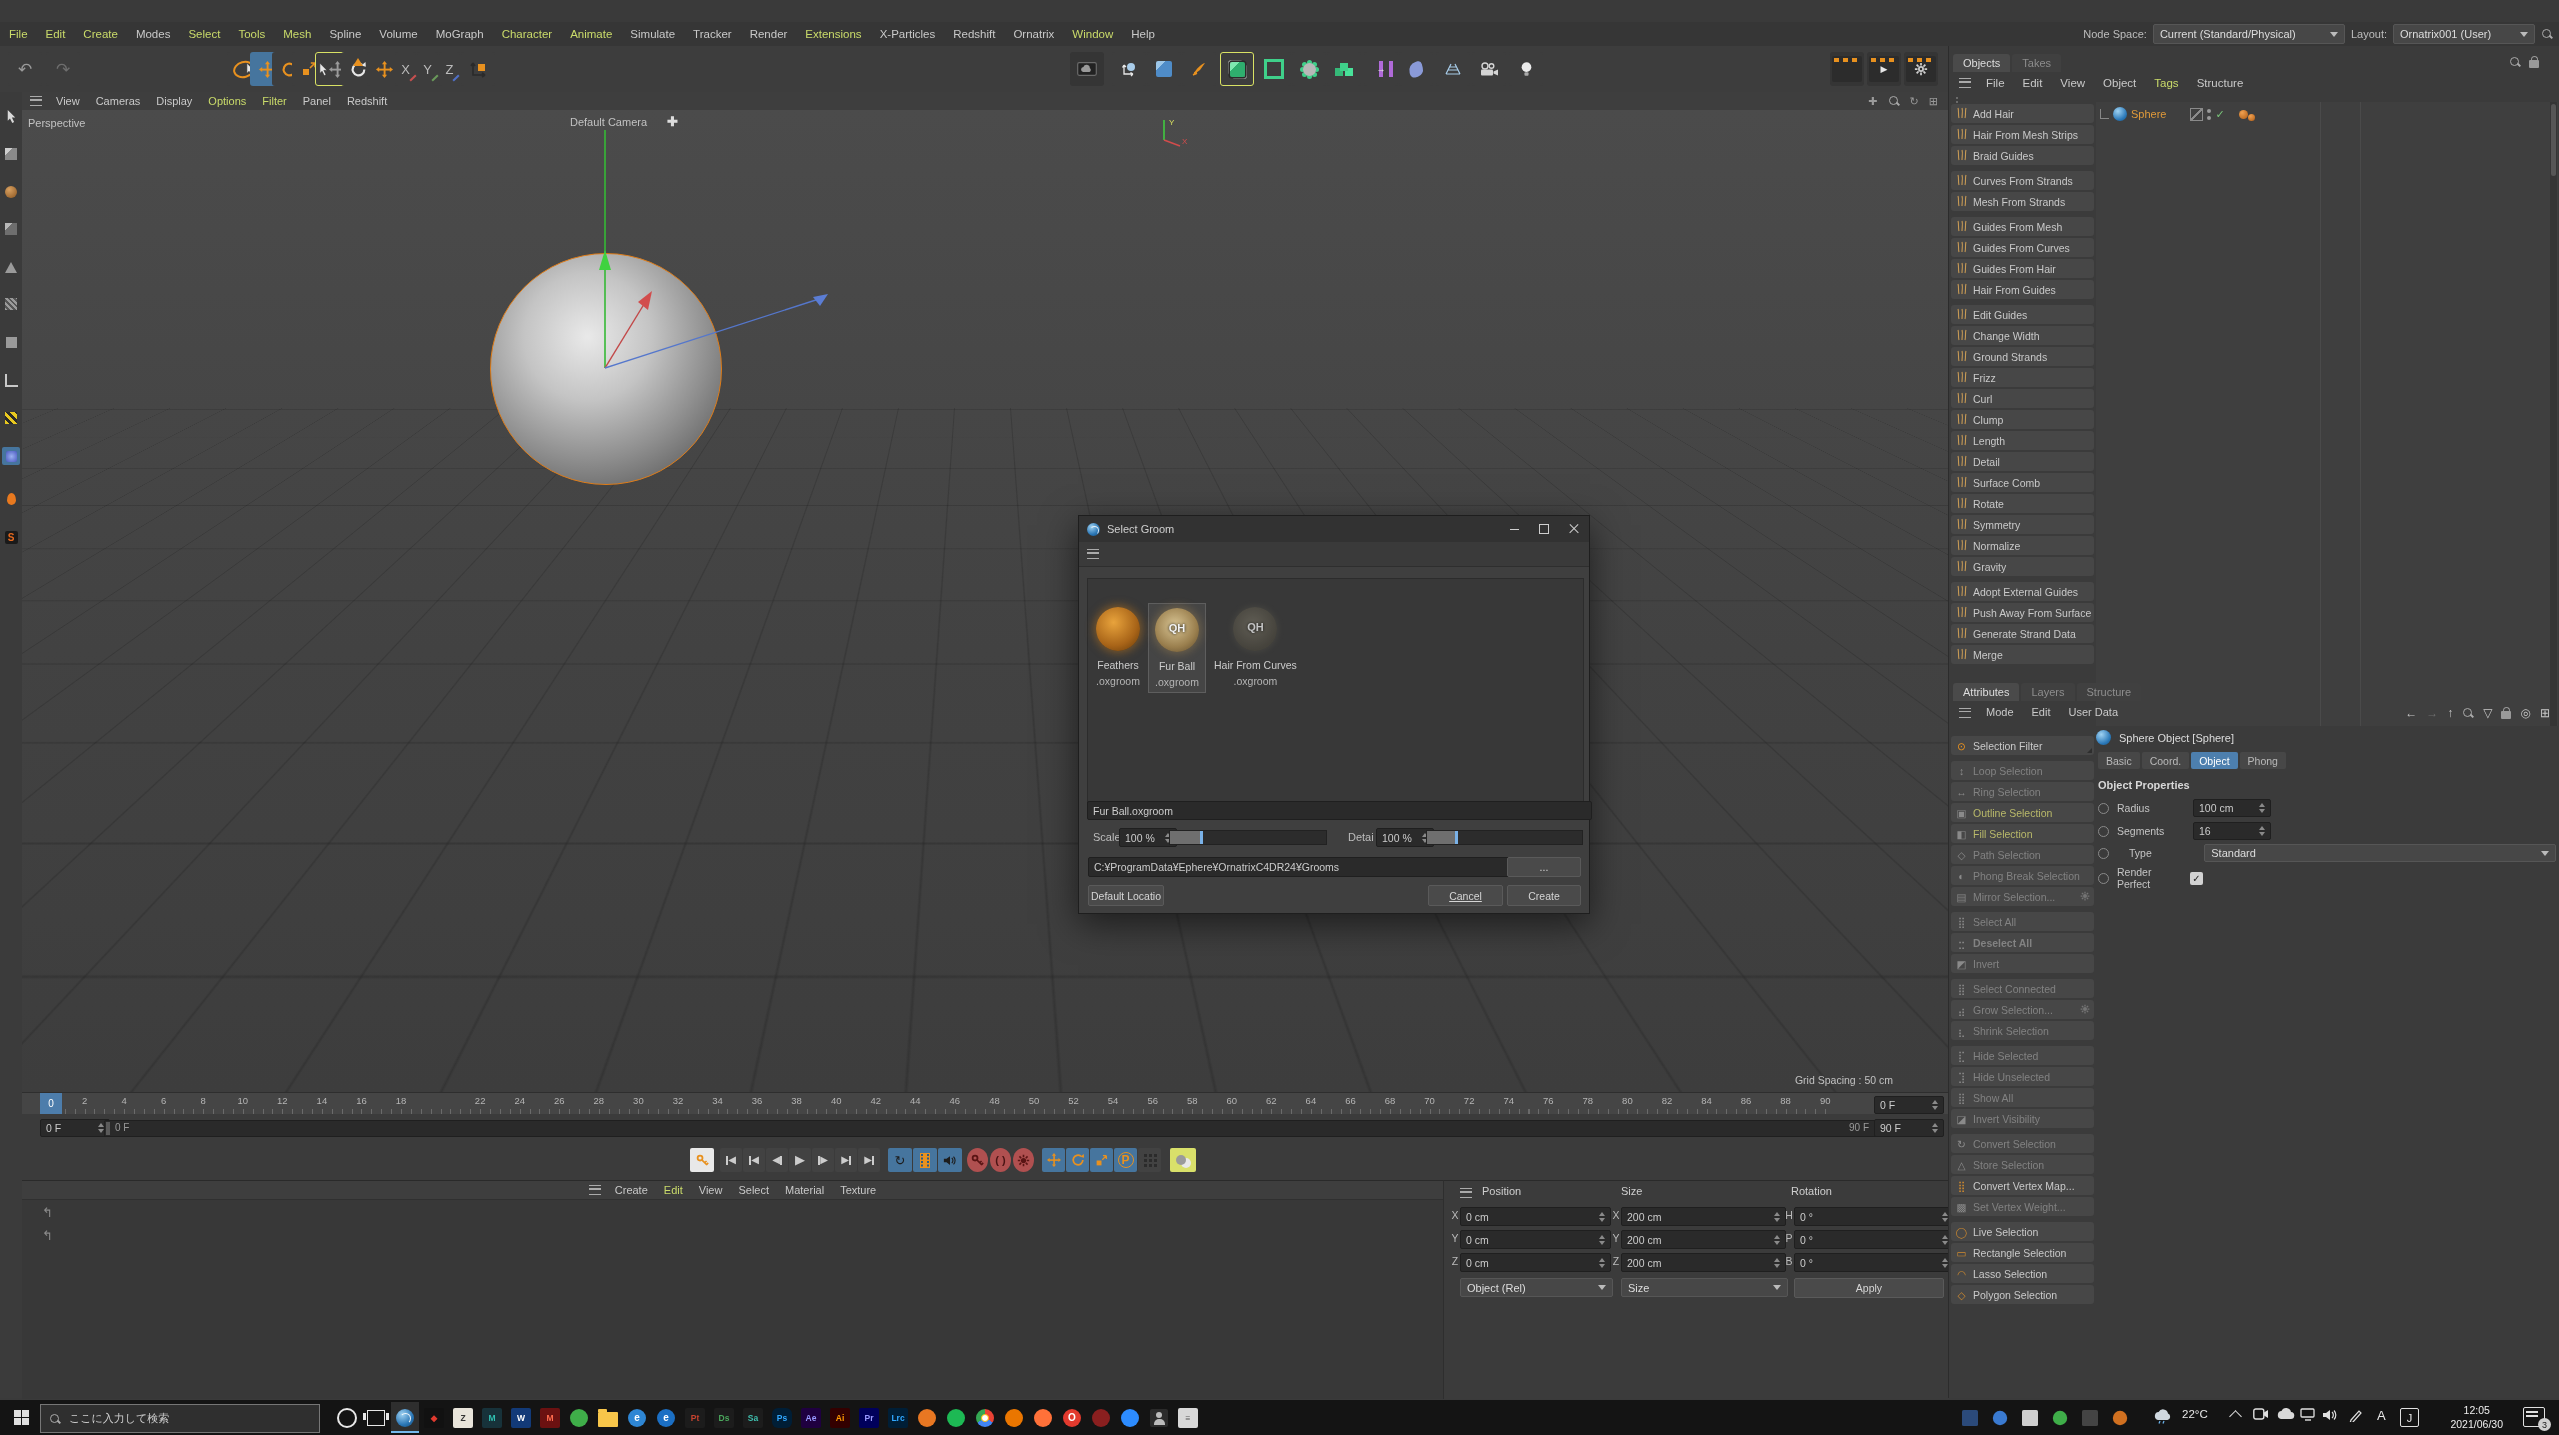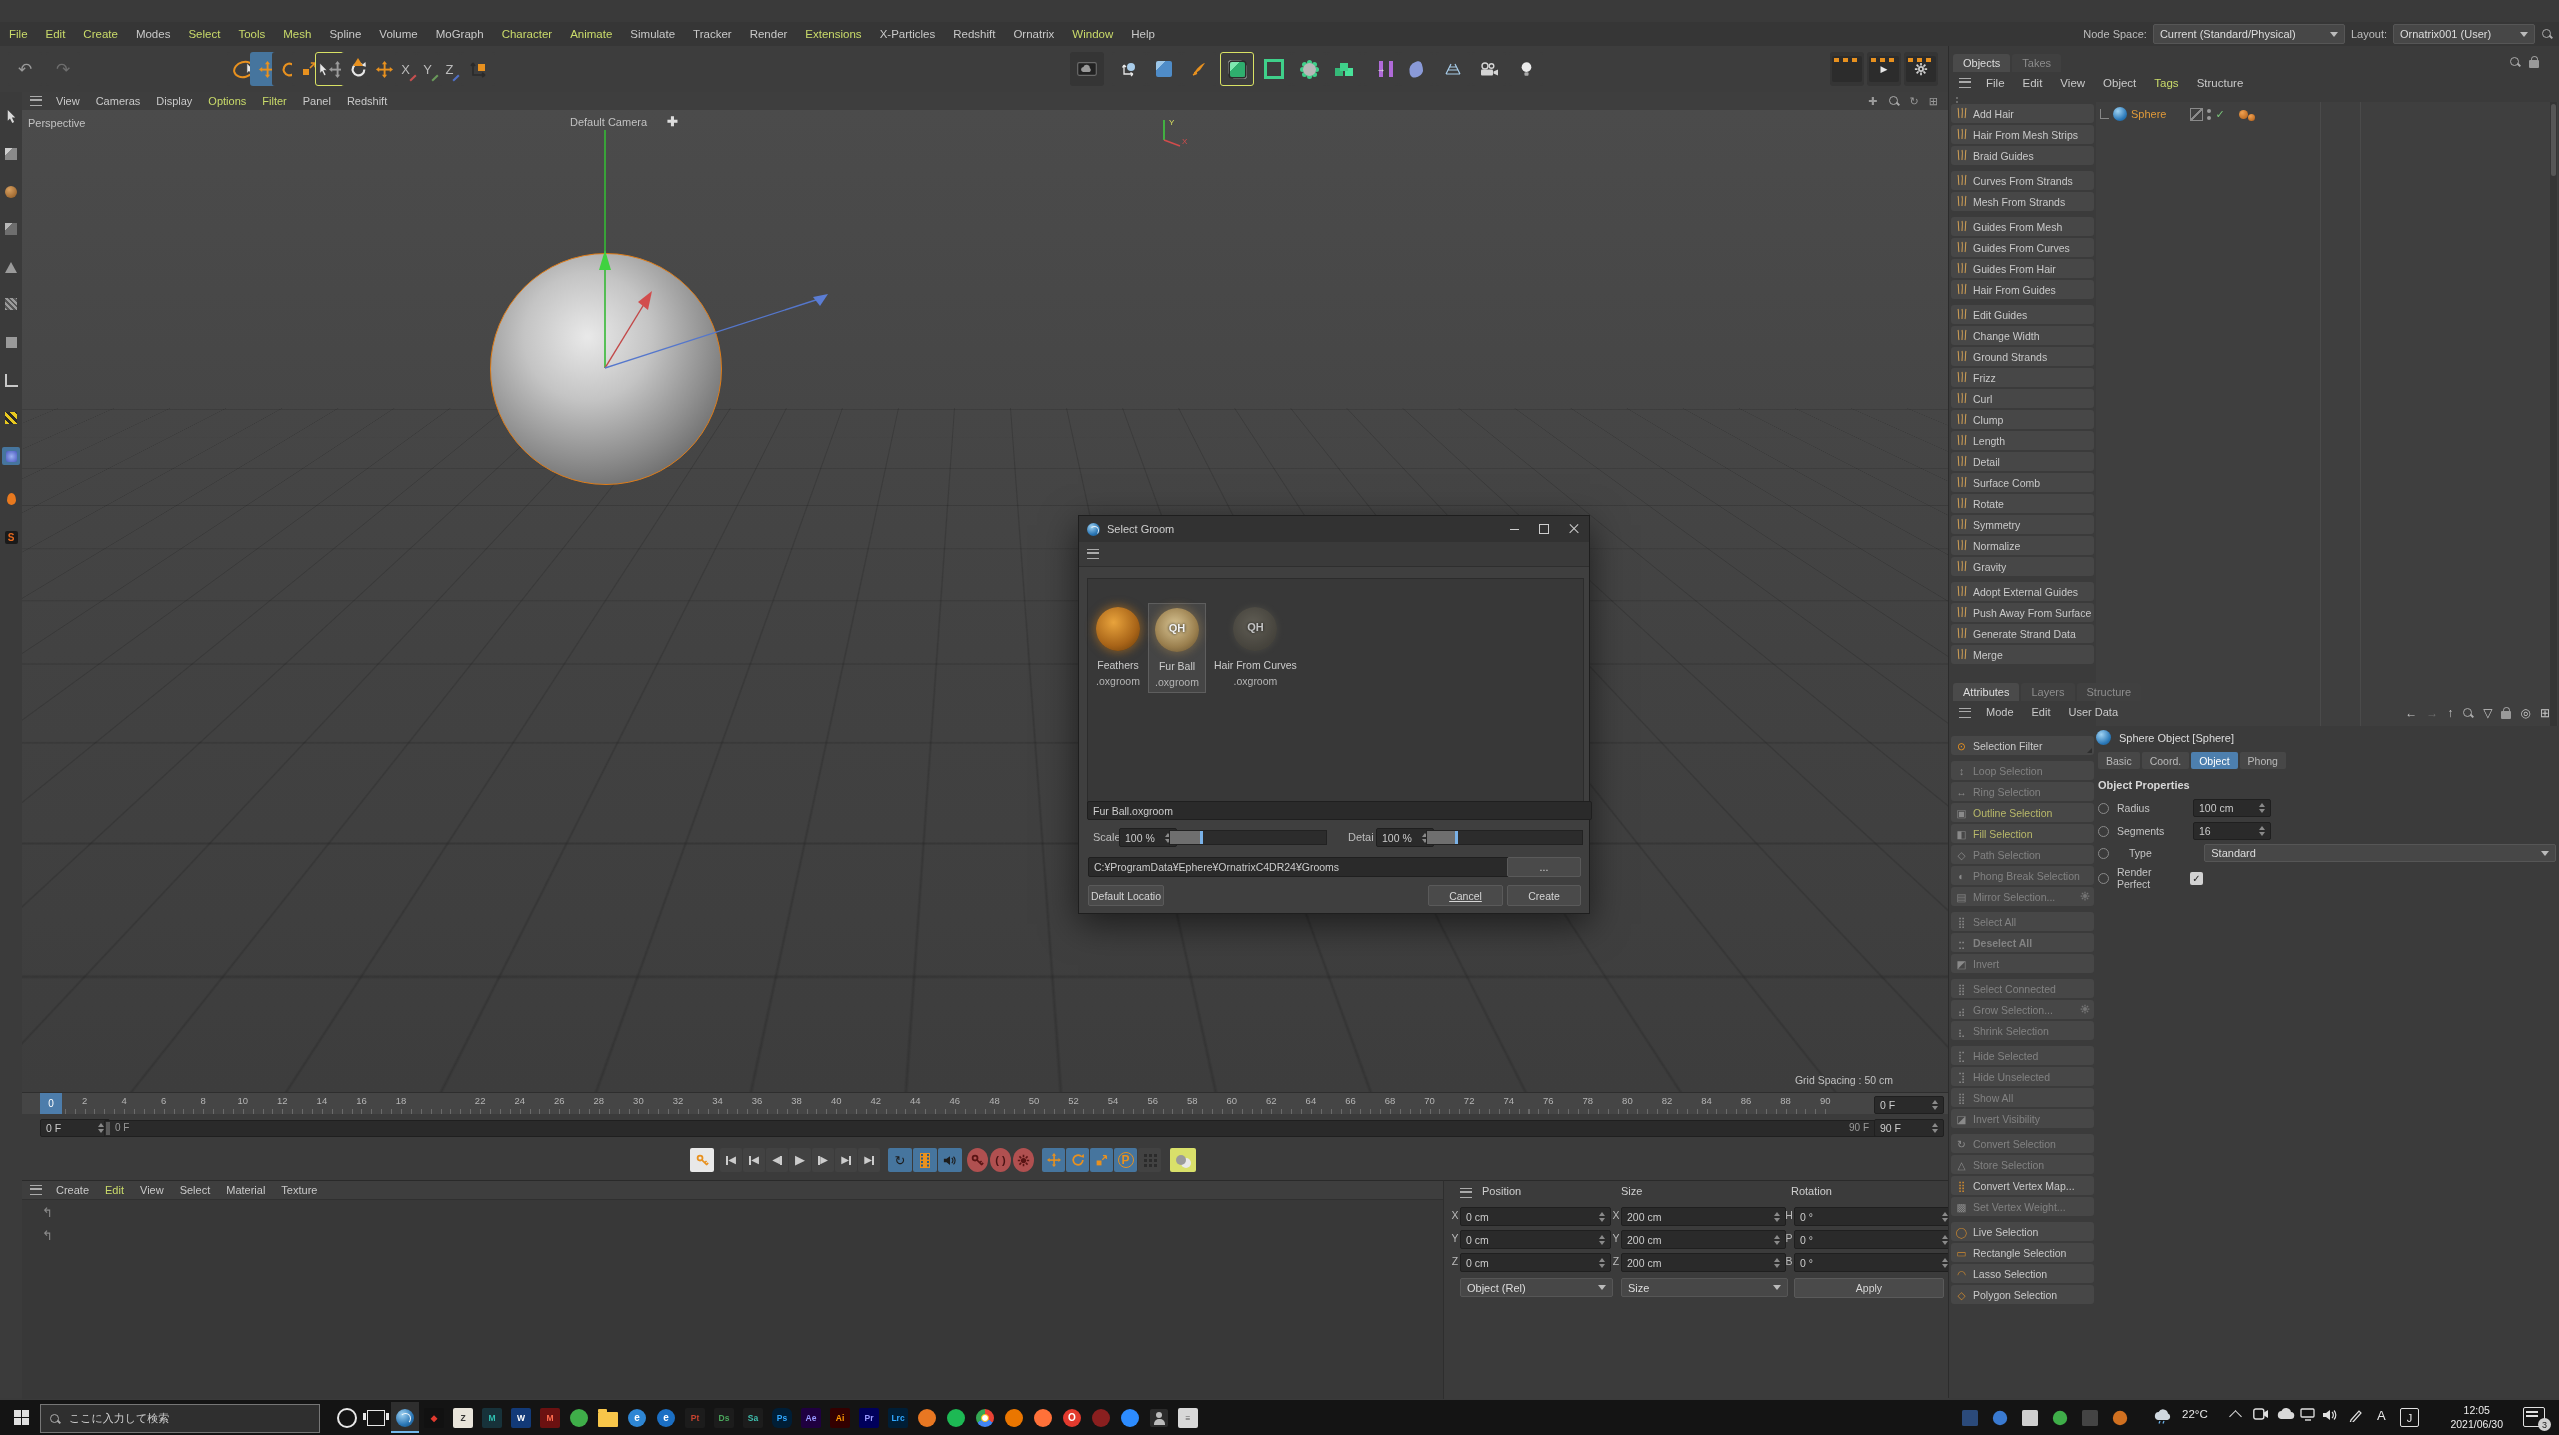--- a/index.html
+++ b/index.html
@@ -101,21 +101,21 @@
   .playbar{position:absolute;left:22px;top:1140px;width:1926px;height:40px;background:#3b3b3b;}
   .pb{position:absolute;top:8px;height:24px;border-radius:2px;display:flex;align-items:center;justify-content:center;background:#424242;color:#ccc;}
   .pb.blue{background:#46759e;}
   .pb.red{background:#b05050;border-radius:50%;color:#4a1414;}
   .pb.yellow{background:#d9e06a;}
   .tri{font-size:10px;line-height:10px;}
   .vbar{width:2px;height:9px;background:#ccc;}
   .dotgrid{width:14px;height:14px;background-image:radial-gradient(#2b2b2b 1.6px,transparent 1.8px);background-size:5px 5px;}
   
   .matpanel{position:absolute;left:22px;top:1180px;width:1421px;height:218px;background:#383838;border-top:1px solid #2a2a2a;}
-  .panel-menu{height:18px;background:#3e3e3e;border-bottom:1px solid #303030;display:flex;align-items:center;}
+  .panel-menu{height:18px;background:#3e3e3e;border-bottom:1px solid #303030;display:flex;align-items:center;justify-content:center;}
   .panel-menu .menu-item{line-height:18px;font-size:11px;padding:0 8px;}
   .coordpanel{position:absolute;left:1443px;top:1180px;width:505px;height:218px;background:#3b3b3b;border-left:1px solid #2e2e2e;border-top:1px solid #2a2a2a;}
   .coord-h{position:absolute;top:4px;font-size:11px;color:#cfcfcf;}
   .coord-lab{position:absolute;width:10px;text-align:center;font-size:10.5px;color:#bbb;}
   .coord-fld{position:absolute;height:17px;}
   
   .rightcol{position:absolute;left:1948px;top:46px;width:611px;height:1352px;background:#3b3b3b;border-left:1px solid #2c2c2c;}
   .tab{height:18px;display:flex;align-items:center;padding:0 10px;font-size:11px;border-radius:3px 3px 0 0;color:#8d8d8d;background:#404040;}
   .tab.active{background:#4a4a4a;color:#ddd;}
   .pal-item{height:19px;margin:0 0 2px 0;background:#474747;border-radius:3px;display:flex;align-items:center;padding:0 4px;gap:5px;font-size:10.5px;color:#c9c9c9;position:relative;}

